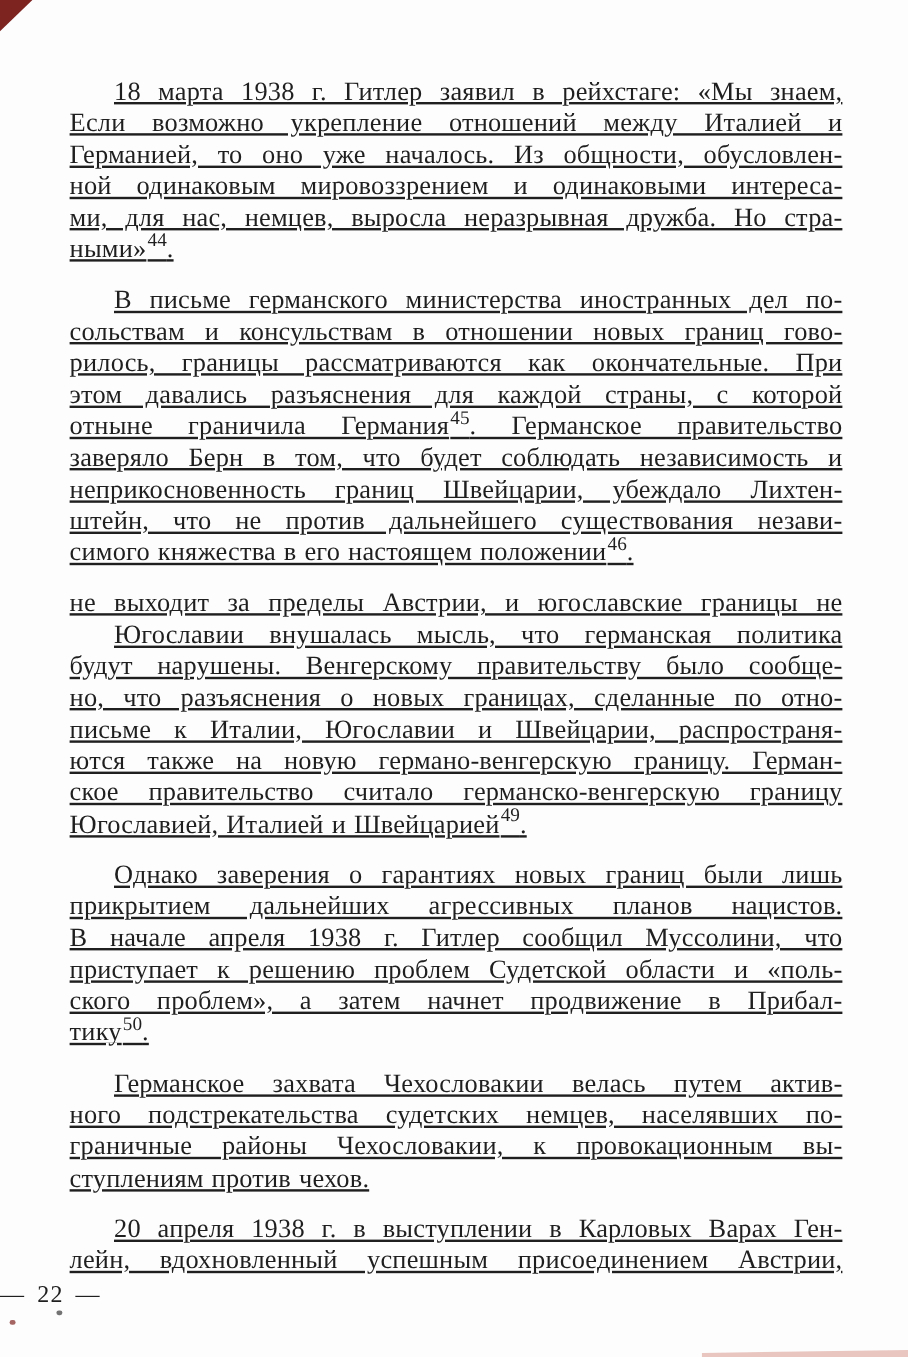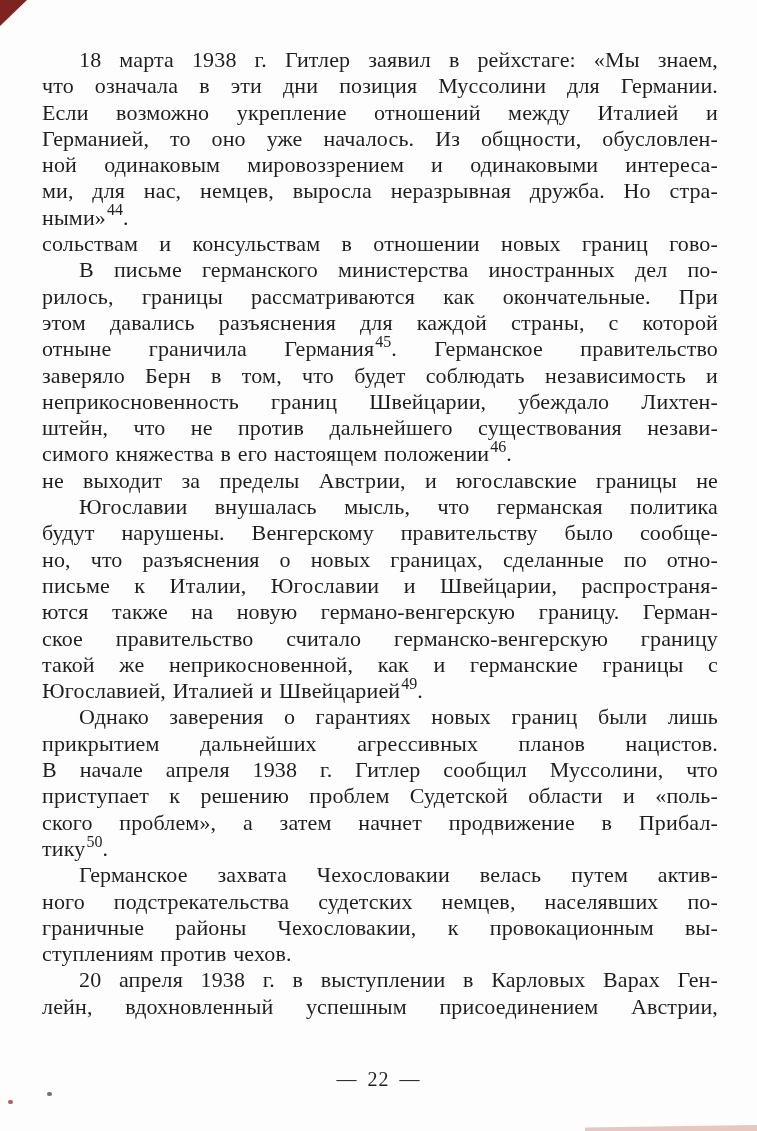--- a/index.html
+++ b/index.html
@@ -21,21 +21,21 @@
     inset: 0;
   }
 
   .page-text {
     position: absolute;
     left: 42px;
     top: 47px;
     width: 676px;
   }
 
-  .para { margin: 0; padding: 0; }
+  .para { margin: 16px; padding: 0; text-decoration: underline; }
 
   .line {
     font-size: 22px;
     line-height: 26.3px;
     height: 26.3px;
     text-align: justify;
     text-align-last: justify;
     word-spacing: 1px;
     letter-spacing: 0.15px;
     white-space: normal;
@@ -53,21 +53,20 @@
     vertical-align: super;
     letter-spacing: 0;
     margin-left: 1px;
   }
 
   .page-number {
     position: absolute;
     top: 1068px;
     left: 0;
     width: 100%;
-    text-align: center;
     font-size: 20px;
     letter-spacing: 1px;
     word-spacing: 4px;
   }
 
   
   .corner-artifact {
     position: absolute;
     top: 0; left: 0;
     width: 0; height: 0;
@@ -102,47 +101,45 @@
 </head>
 <body>
 
 <div class="page">
 
   <div class="corner-artifact"></div>
 
   <main class="page-text">
       <div class="para">
         <div class="line first">18 марта 1938 г. Гитлер заявил в рейхстаге: «Мы знаем,</div>
-        <div class="line">что означала в эти дни позиция Муссолини для Германии.</div>
         <div class="line">Если возможно укрепление отношений между Италией и</div>
         <div class="line">Германией, то оно уже началось. Из общности, обусловлен-</div>
         <div class="line">ной одинаковым мировоззрением и одинаковыми интереса-</div>
         <div class="line">ми, для нас, немцев, выросла неразрывная дружба. Но стра-</div>
         <div class="line last">ными»<sup class="fn">44</sup>.</div>
       </div>
       <div class="para">
+        <div class="line first">В письме германского министерства иностранных дел по-</div>
         <div class="line">сольствам и консульствам в отношении новых границ гово-</div>
-        <div class="line first">В письме германского министерства иностранных дел по-</div>
         <div class="line">рилось, границы рассматриваются как окончательные. При</div>
         <div class="line">этом давались разъяснения для каждой страны, с которой</div>
         <div class="line">отныне граничила Германия<sup class="fn">45</sup>. Германское правительство</div>
         <div class="line">заверяло Берн в том, что будет соблюдать независимость и</div>
         <div class="line">неприкосновенность границ Швейцарии, убеждало Лихтен-</div>
         <div class="line">штейн, что не против дальнейшего существования незави-</div>
         <div class="line last">симого княжества в его настоящем положении<sup class="fn">46</sup>.</div>
       </div>
       <div class="para">
         <div class="line">не выходит за пределы Австрии, и югославские границы не</div>
         <div class="line first">Югославии внушалась мысль, что германская политика</div>
         <div class="line">будут нарушены. Венгерскому правительству было сообще-</div>
         <div class="line">но, что разъяснения о новых границах, сделанные по отно-</div>
         <div class="line">письме к Италии, Югославии и Швейцарии, распространя-</div>
         <div class="line">ются также на новую германо-венгерскую границу. Герман-</div>
         <div class="line">ское правительство считало германско-венгерскую границу</div>
-        <div class="line">такой же неприкосновенной, как и германские границы с</div>
         <div class="line last">Югославией, Италией и Швейцарией<sup class="fn">49</sup>.</div>
       </div>
       <div class="para">
         <div class="line first">Однако заверения о гарантиях новых границ были лишь</div>
         <div class="line">прикрытием дальнейших агрессивных планов нацистов.</div>
         <div class="line">В начале апреля 1938 г. Гитлер сообщил Муссолини, что</div>
         <div class="line">приступает к решению проблем Судетской области и «поль-</div>
         <div class="line">ского проблем», а затем начнет продвижение в Прибал-</div>
         <div class="line last">тику<sup class="fn">50</sup>.</div>
       </div>

